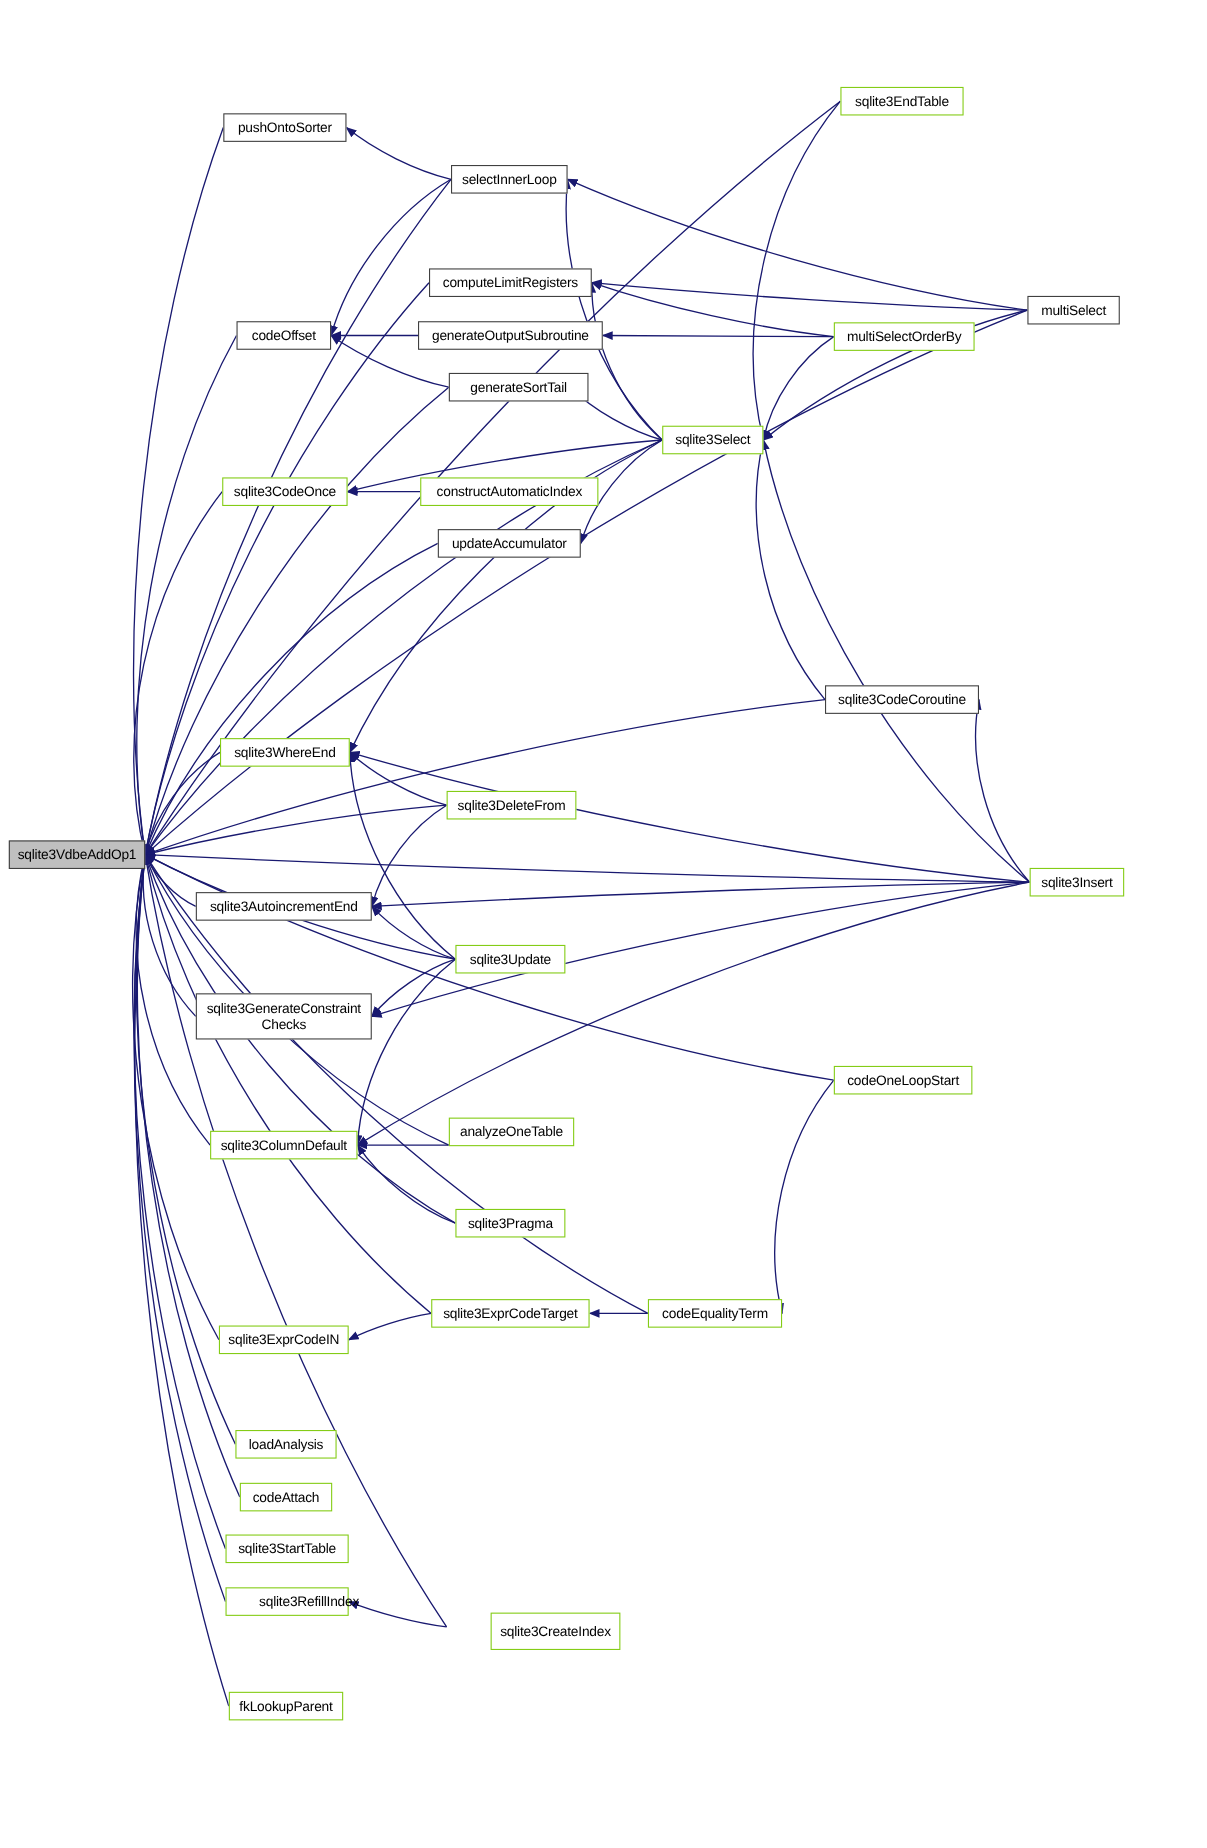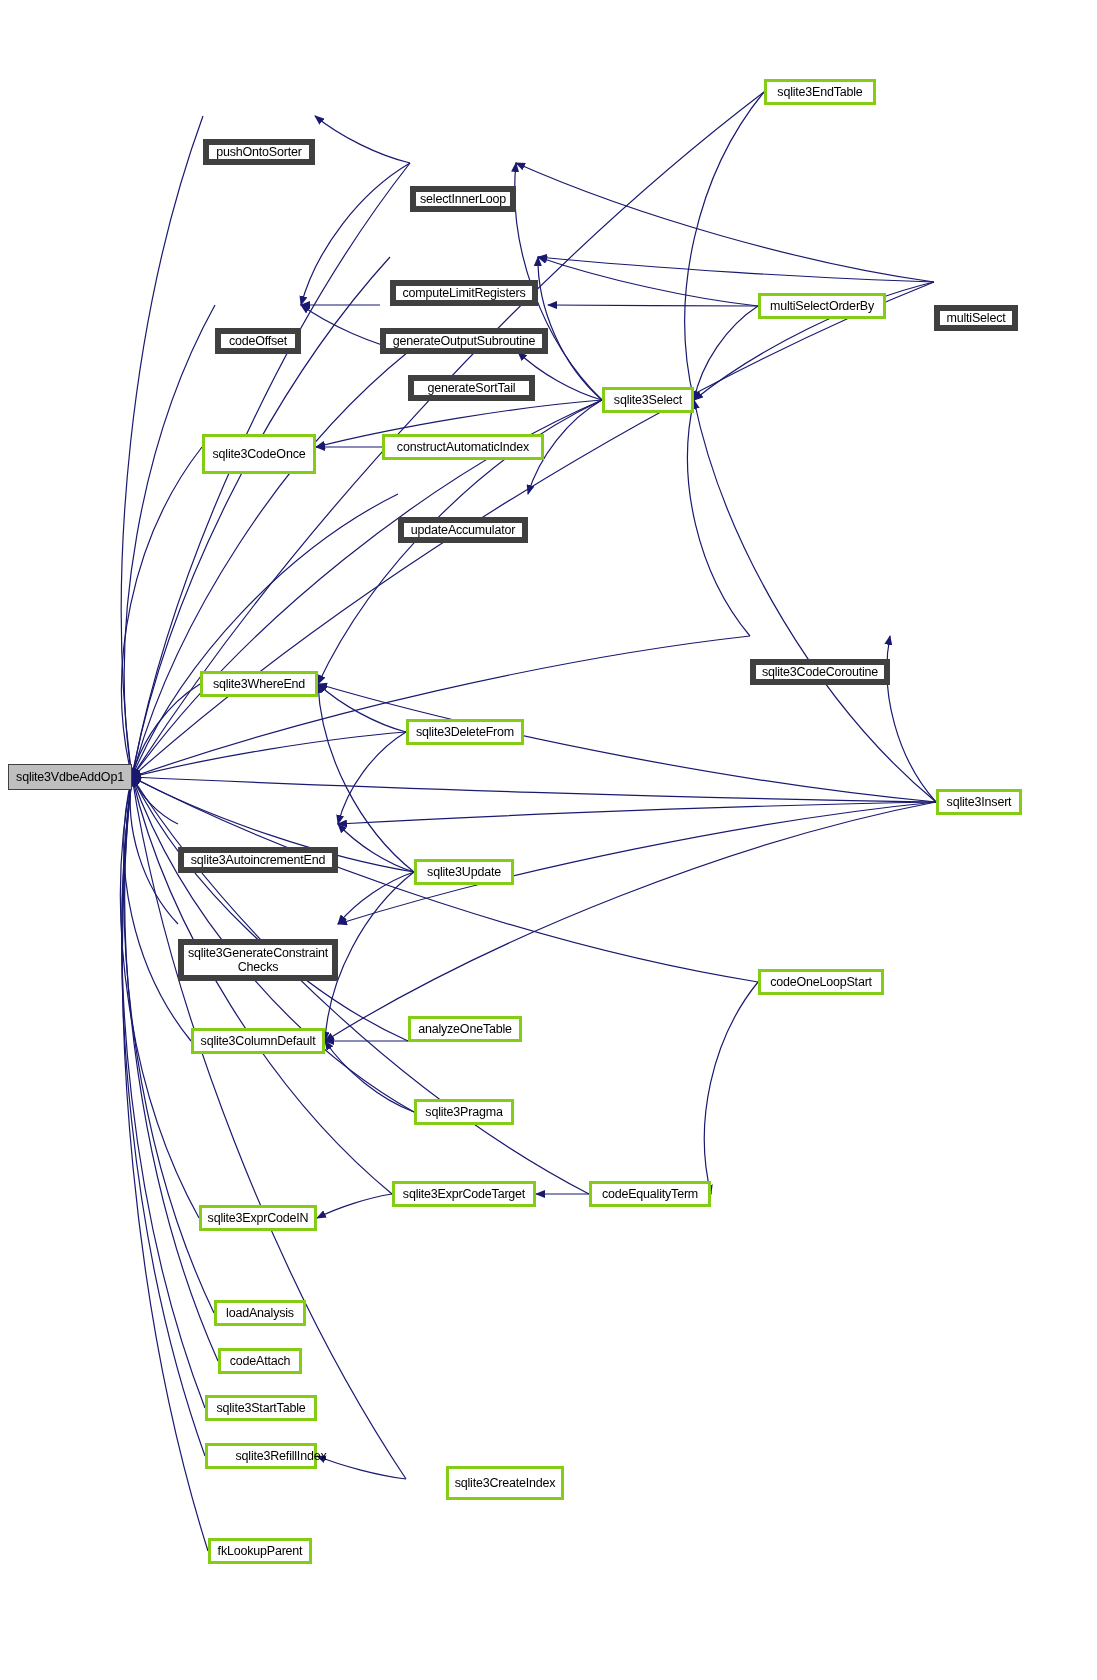--- a/index.html
+++ b/index.html
@@ -24,31 +24,30 @@
     pointer-events: none;
   }
   .node {
     position: absolute;
     box-sizing: border-box;
     display: flex;
     align-items: center;
     justify-content: center;
     text-align: center;
     background: #ffffff;
-    border: 3px solid #84cc16;
+    border: 1px solid #84cc16;
     color: #000000;
     font-size: 12.5px;
     line-height: 1.12;
     letter-spacing: -0.2px;
     white-space: nowrap;
     z-index: 5;
   }
   .node.black {
-    border: 6px solid #404040;
-    margin-top: 36px;
+    border: 1px solid #404040;
   }
   .node.root {
     border: 1px solid #404040;
     background: #bfbfbf;
   }
   .node.wrap {
     white-space: normal;
   }
 </style>
 </head>
@@ -160,21 +159,21 @@
       </div>
       <div class="node black" style="left: 380px; top: 292px; width: 168px; height: 26px;">
         <span>generateOutputSubroutine</span>
       </div>
       <div class="node black" style="left: 408px; top: 339px; width: 127px; height: 26px;">
         <span>generateSortTail</span>
       </div>
       <div class="node " style="left: 602px; top: 387px; width: 92px; height: 26px;">
         <span>sqlite3Select</span>
       </div>
-      <div class="node " style="left: 202px; top: 434px; width: 114px; height: 40px; justify-content: center;">
+      <div class="node " style="left: 202px; top: 434px; width: 114px; height: 26px; justify-content: center;">
         <span>sqlite3CodeOnce</span>
       </div>
       <div class="node " style="left: 382px; top: 434px; width: 162px; height: 26px;">
         <span>constructAutomaticIndex</span>
       </div>
       <div class="node black" style="left: 398px; top: 481px; width: 130px; height: 26px;">
         <span>updateAccumulator</span>
       </div>
       <div class="node black" style="left: 750px; top: 623px; width: 140px; height: 26px;">
         <span>sqlite3CodeCoroutine</span>

